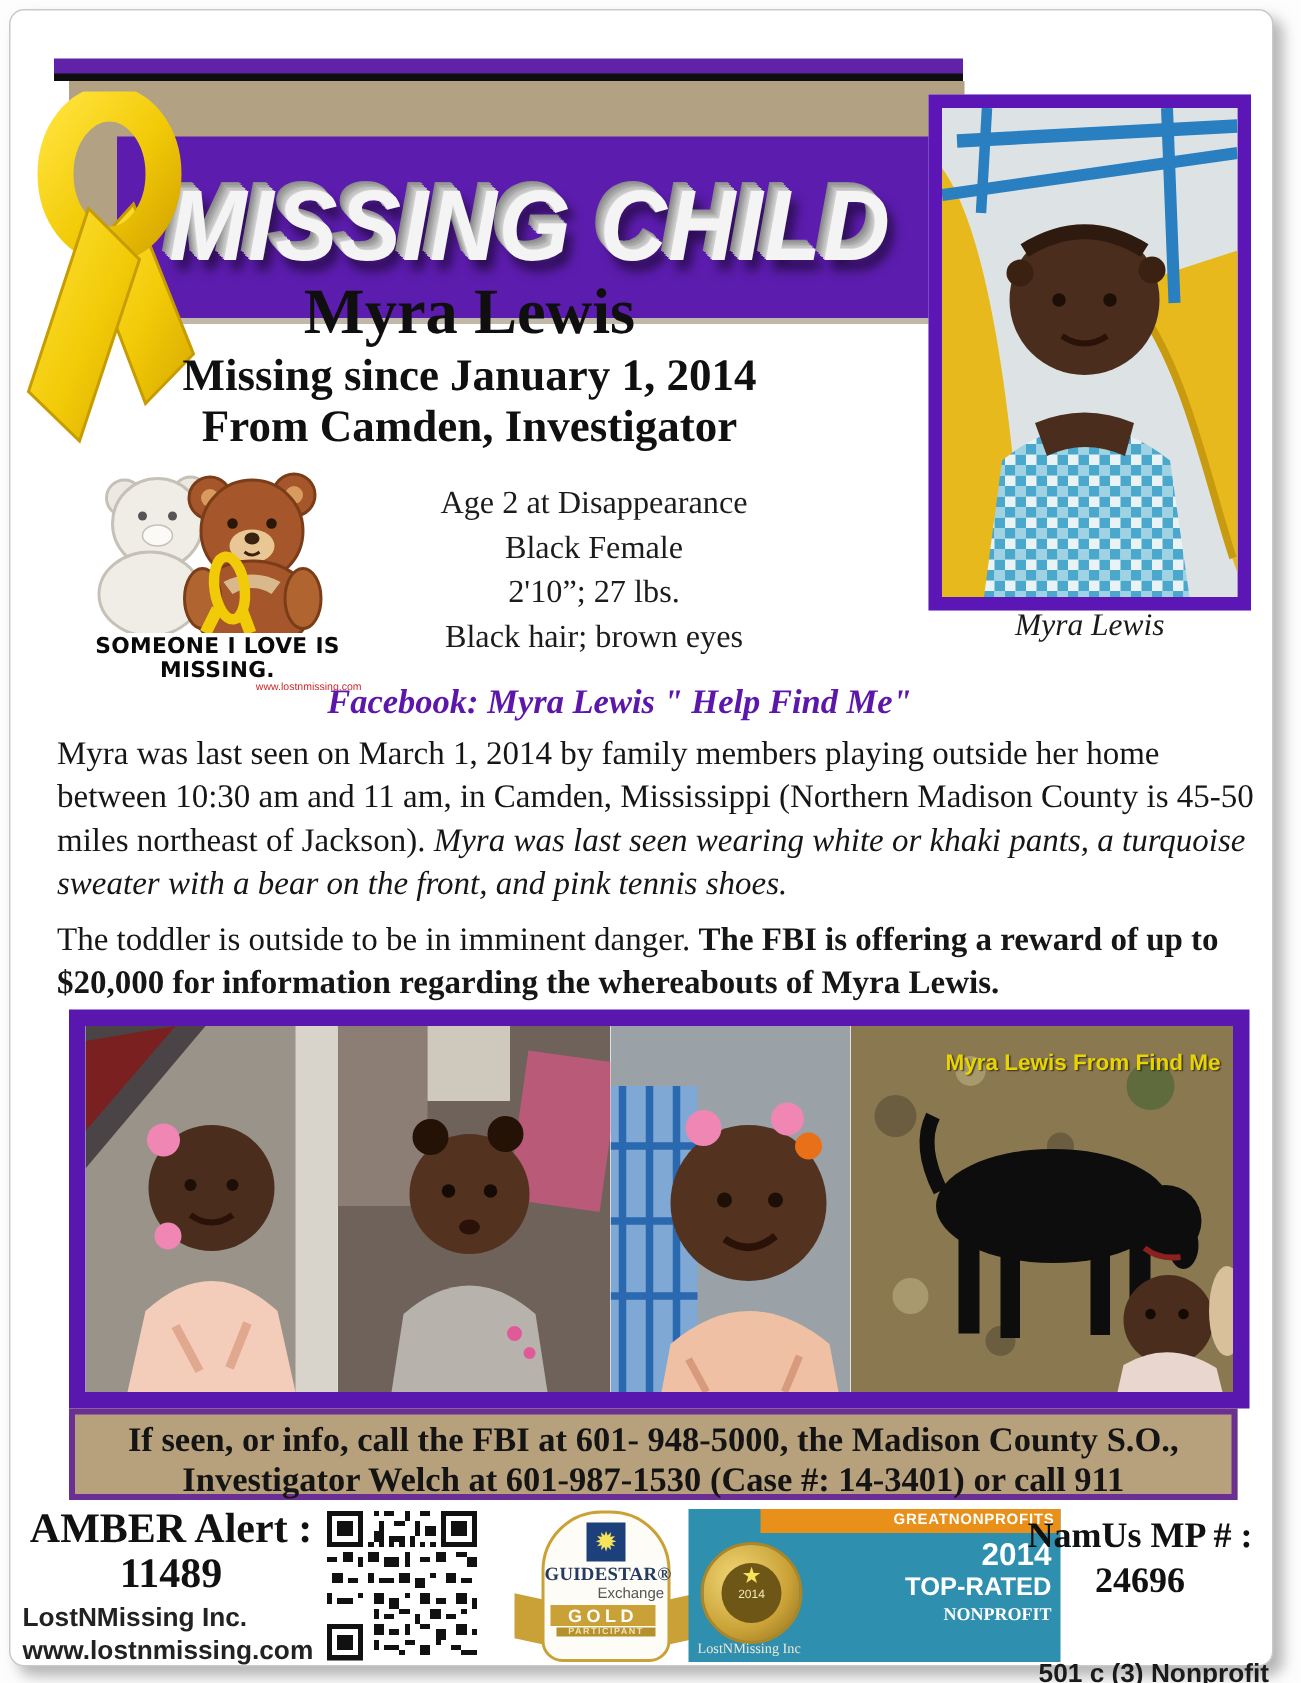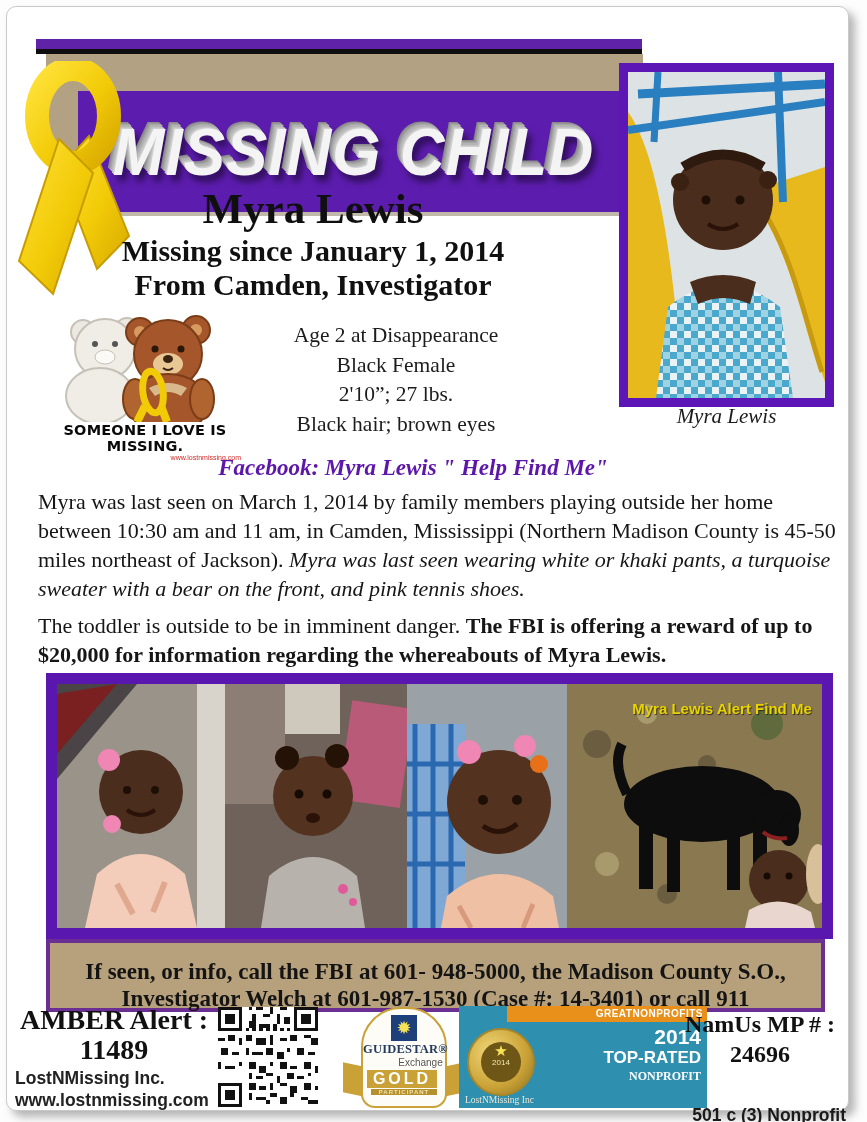--- a/index.html
+++ b/index.html
@@ -49,34 +49,34 @@
   
   .strip{left:39px;top:666px;width:765px;height:244px;border:11px solid #5a17b0;background:#fff;display:flex;}
   .strip .ph{height:244px;overflow:hidden;position:relative;}
   .overlaytext{left:550px;top:16px;width:230px;text-align:center;
     font-family:"Liberation Sans",sans-serif;font-weight:bold;font-size:15px;color:#e8d400;
     text-shadow:1px 1px 1px rgba(0,0,0,.6);}
 
   
   .banner{
     left:39px;top:932px;width:771px;height:50px;background:#b7a17c;border:4px solid #6b2e92;
-    text-align:center;font-size:23px;font-weight:bold;color:#141414;line-height:27px;padding-top:15px;
+    text-align:center;font-size:23px;font-weight:bold;color:#141414;line-height:27px;padding-top:3px;
   }
 
   
   .amber{left:8px;top:998px;width:198px;text-align:center;font-size:28px;font-weight:bold;color:#111;line-height:30px;}
   .orgblock{left:8px;top:1060px;width:220px;font-family:"Liberation Sans",sans-serif;font-weight:bold;font-size:17.5px;color:#222;line-height:22px;}
   .qr{left:211px;top:1000px;width:100px;height:100px;}
   .gsbadge{left:336px;top:1000px;width:122px;height:101px;}
   .gs-shield{position:absolute;left:18px;top:0;width:86px;height:101px;background:#fdfcf6;border:2px solid #c9a136;border-radius:40px 40px 14px 14px;box-sizing:border-box;text-align:center;}
   .gs-wing{position:absolute;top:58px;width:26px;height:30px;background:#c9a136;}
   .gs-star{width:26px;height:26px;background:#1d3f7a;margin:6px auto 1px auto;color:#f7e35a;font-size:18px;line-height:26px;}
   .gs-name{font-family:"Liberation Serif",serif;font-weight:bold;font-size:12.5px;color:#243a5e;letter-spacing:.2px;}
   .gs-ex{font-family:"Liberation Sans",sans-serif;font-size:10px;color:#555;margin-left:33px;}
-  .gs-gold{margin:2px 8px 0 4px;background:#c9a136;color:#fff;font-family:"Liberation Sans",sans-serif;font-weight:bold;font-size:16px;letter-spacing:3px;}
+  .gs-gold{margin:2px 8px 0 4px;background:#c9a136;color:#fff;font-family:"Liberation Sans",sans-serif;font-weight:bold;font-size:12px;letter-spacing:3px;}
   .gs-part{margin:1px 8px 0 8px;background:#b5912e;color:#efe2b0;font-family:"Liberation Sans",sans-serif;font-weight:bold;font-size:6px;letter-spacing:1px;}
   .trbadge{left:452px;top:999px;width:200px;height:102px;background:#2e8fae;padding-left:48px;}
   .tr-top{height:16px;background:#e8901a;text-align:right;color:#fff;font-family:"Liberation Sans",sans-serif;font-weight:bold;font-size:10px;letter-spacing:.5px;line-height:16px;padding-right:4px;}
   .tr-medal{position:absolute;left:8px;top:22px;width:64px;height:64px;border-radius:50%;
     background:radial-gradient(circle at 35% 35%, #f1d878, #c9a136 60%, #8a6d1d);border:2px solid #a8862a;
     display:flex;align-items:center;justify-content:center;}
   .tr-medal-in{width:40px;height:40px;border-radius:50%;background:#6e5716;color:#f7e35a;text-align:center;font-family:"Liberation Sans",sans-serif;}
   .tr-medal-in .star{font-size:15px;line-height:17px;}
   .tr-medal-in .yr{font-size:8px;line-height:8px;color:#f3e7b5;}
   .tr-text{position:absolute;right:6px;top:20px;width:118px;text-align:right;color:#fff;font-family:"Liberation Sans",sans-serif;font-weight:bold;}
@@ -262,21 +262,21 @@
         <circle cx="210" cy="130" r="24" fill="#0d0d0d"></circle>
         <ellipse cx="222" cy="146" rx="10" ry="16" fill="#0d0d0d"></ellipse>
         <path d="M196,148 q10,8 24,6" stroke="#8a2020" stroke-width="4" fill="none"></path>
         <circle cx="212" cy="196" r="30" fill="#4a2d1c"></circle>
         <circle cx="200" cy="192" r="3.5" fill="#150b04"></circle>
           <circle cx="222" cy="192" r="3.5" fill="#150b04"></circle>
         <path d="M182,226 Q212,208 244,228 L248,244 L178,244 Z" fill="#e9d6ce"></path>
         <ellipse cx="251" cy="190" rx="12" ry="30" fill="#d8c09a"></ellipse>
       </svg>
     </div>
-    <div class="abs overlaytext">Myra Lewis Alert Find Me</div>
+    <div class="abs overlaytext">Myra Lewis From Find Me</div>
   </div>
 
   <div class="abs banner">
     <div>If seen, or info, call the FBI at 601- 948-5000, the Madison County S.O.,</div>
     <div>Investigator Welch at 601-987-1530 (Case #: 14-3401) or call 911</div>
   </div>
 
   <div class="abs amber">
     <div>AMBER Alert :</div>
     <div>11489</div>

